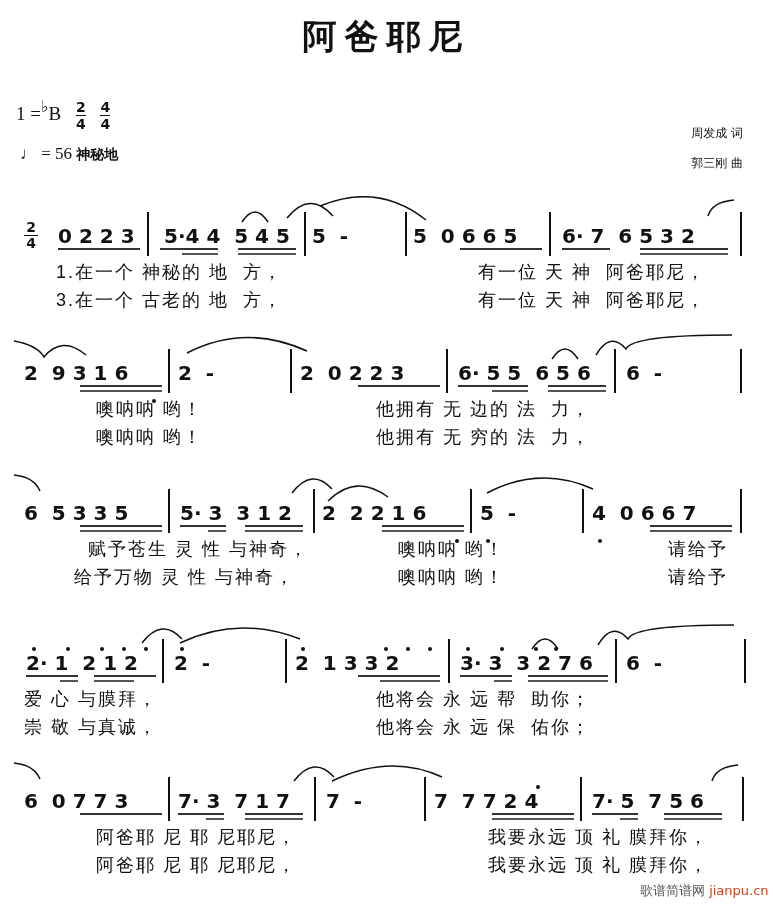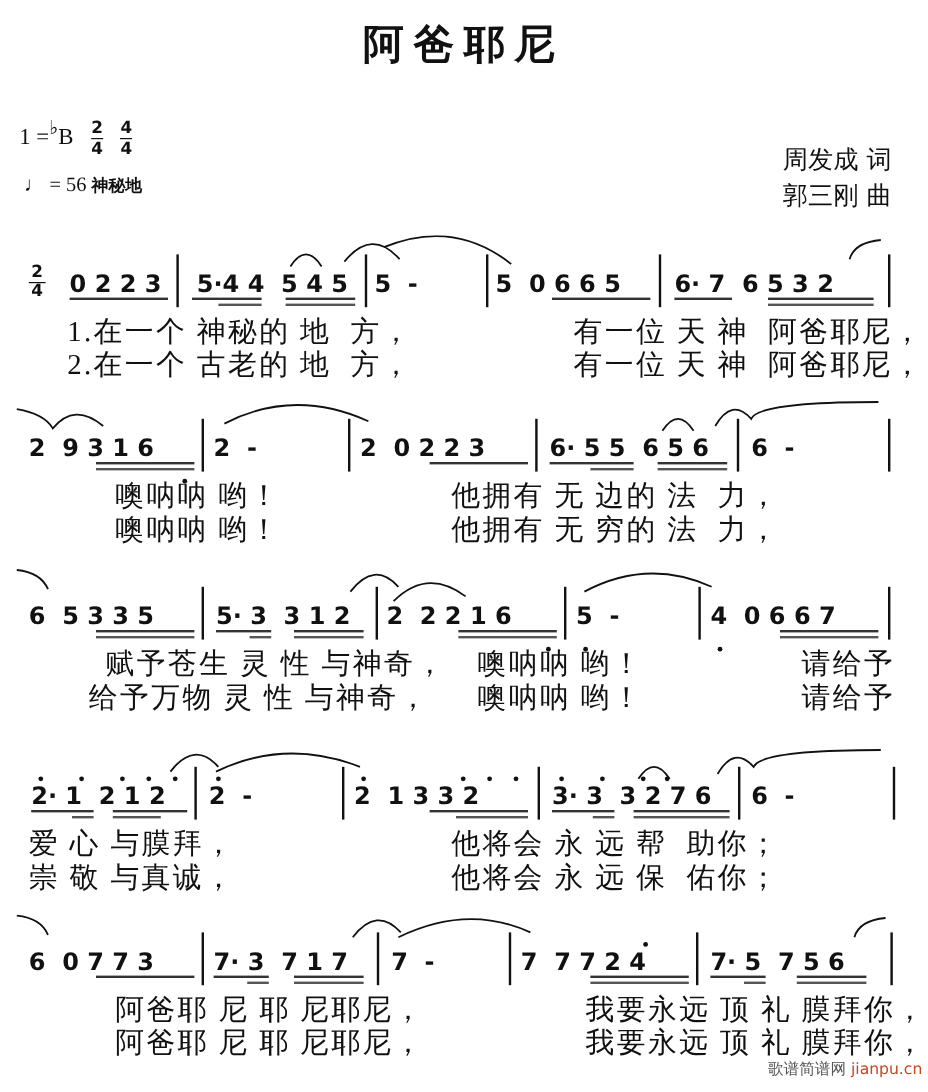--- a/index.html
+++ b/index.html
@@ -11,29 +11,29 @@
     position: absolute; top: 14px; left: 0; width: 773px; text-align: center;
     font-size: 34px; font-weight: bold; letter-spacing: 8px; font-family: "DejaVu Sans", sans-serif;
   }
   .key { position: absolute; left: 16px; top: 100px; font-family: "Liberation Serif", serif; font-size: 19px; }
   .key .flat { font-size: 16px; position: relative; top: -8px; }
   .tsig { display: inline-block; text-align: center; font-weight: bold; font-size: 14px; line-height: 14px; margin-left: 10px; vertical-align: middle; font-family: "DejaVu Sans", sans-serif; }
   .tsig span { display: block; }
   .tsig .bar { border-top: 1.5px solid #111; margin: 1px 0; }
   .tempo { position: absolute; left: 20px; top: 144px; font-family: "Liberation Serif", serif; font-size: 17px; }
   .tempo b { font-family: "DejaVu Sans", sans-serif; font-size: 14px; }
-  .credits { position: absolute; right: 30px; top: 118px; text-align: right; font-size: 21px; line-height: 30px; }
+  .credits { position: absolute; right: 30px; top: 118px; text-align: right; font-size: 12px; line-height: 30px; }
 
   .system { position: absolute; left: 0; width: 773px; }
   .barline { position: absolute; width: 2px; background: #111; height: 44px; top: -6px; }
   .note { position: absolute; font-weight: bold; font-size: 20px; font-family: "DejaVu Sans", sans-serif; top: 6px; white-space: pre; }
   .ul1 { position: absolute; height: 0; border-top: 2px solid #333; }
   .ul2 { position: absolute; height: 0; border-top: 2px solid #555; }
   .slur { position: absolute; }
-  .lyric { position: absolute; font-family: Liberation Serif, serif; font-size: 24px; white-space: pre; letter-spacing: 2px; }
+  .lyric { position: absolute; font-family: Liberation Sans, sans-serif; font-size: 18px; white-space: pre; letter-spacing: 2px; }
   .dot { position: absolute; width: 4px; height: 4px; border-radius: 2px; background: #111; }
   .ts2 { position: absolute; left: 24px; top: 2px; font-weight: bold; font-size: 14px; line-height: 15px; text-align: center; }
   .ts2 .bar { border-top: 1.5px solid #111; width: 14px; }
   .watermark { position: absolute; left: 640px; top: 882px; font-size: 13px; color: #555; font-family: "DejaVu Sans", sans-serif; }
   .watermark span { color: #c8451f; }
 </style>
 </head>
 <body>
 
 <div class="title">阿爸耶尼</div>
@@ -85,21 +85,21 @@
   <div class="note" style="left:562px">6· 7  6 5 3 2</div>
   <div class="ul1" style="left:562px;top:30px;width:48px"></div>
     <div class="ul1" style="left:640px;top:30px;width:88px"></div>
     <div class="ul2" style="left:640px;top:35px;width:88px"></div>
   <svg class="slur" style="left:706px;top:-20px" width="30" height="20">
       <path d="M2 18 Q6 4 28 2" fill="none" stroke="#111" stroke-width="1.5"></path>
     </svg>
   <div class="barline" style="left:740px"></div>
   <div class="lyric" style="left:56px;top:42px">1.在一个 神秘的 地  方，</div>
   <div class="lyric" style="left:478px;top:42px">有一位 天 神  阿爸耶尼，</div>
-  <div class="lyric" style="left:56px;top:70px">2.在一个 古老的 地  方，</div>
+  <div class="lyric" style="left:56px;top:70px">3.在一个 古老的 地  方，</div>
   <div class="lyric" style="left:478px;top:70px">有一位 天 神  阿爸耶尼，</div>
 </div>
 
 <div class="system" style="top:355px">
   <svg class="slur" style="left:12px;top:-16px" width="75" height="22">
       <path d="M2 2 Q25 6 32 18 Q50 -4 74 16" fill="none" stroke="#111" stroke-width="1.5"></path>
     </svg>
   <div class="note" style="left:24px">2  9 3 1 6</div>
   <div class="ul1" style="left:80px;top:30px;width:82px"></div>
     <div class="ul2" style="left:80px;top:35px;width:82px"></div>

